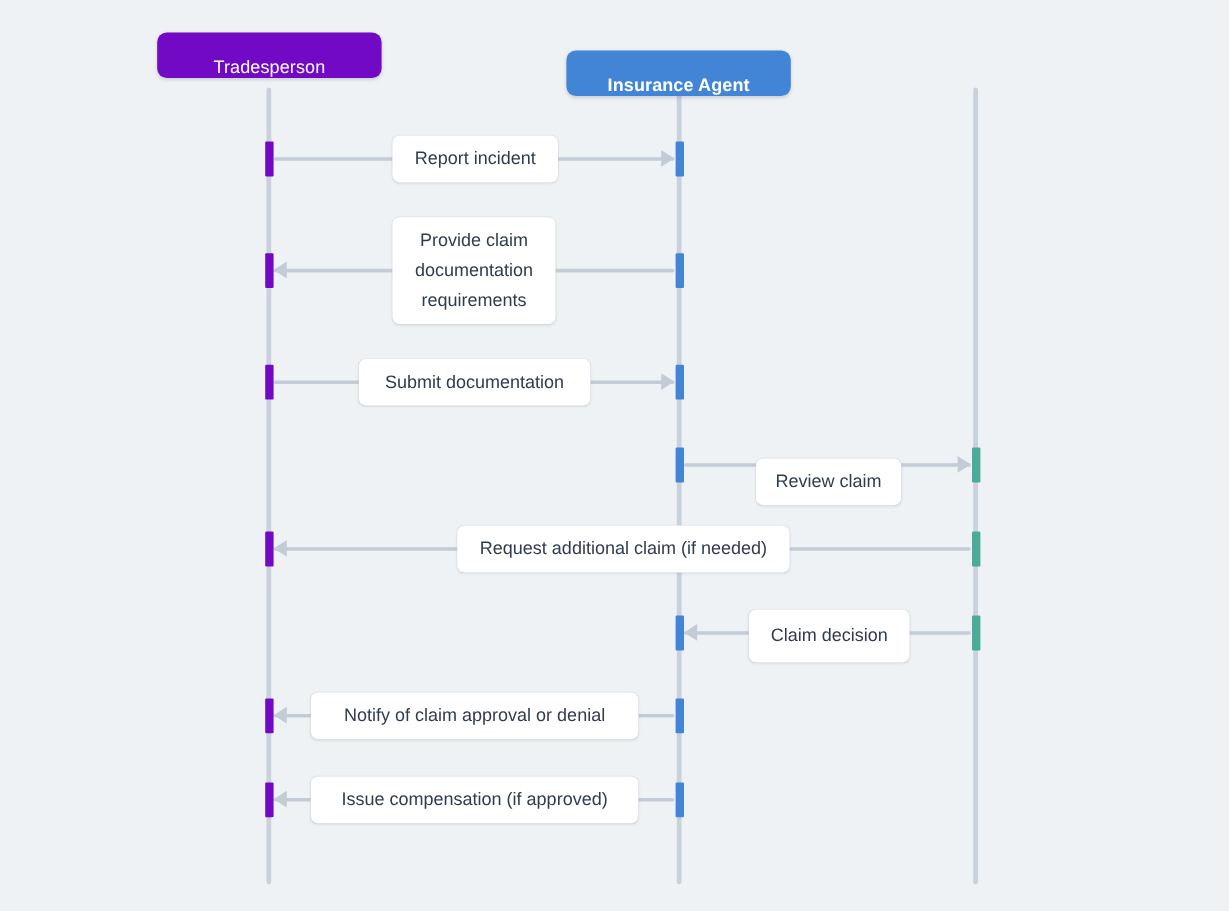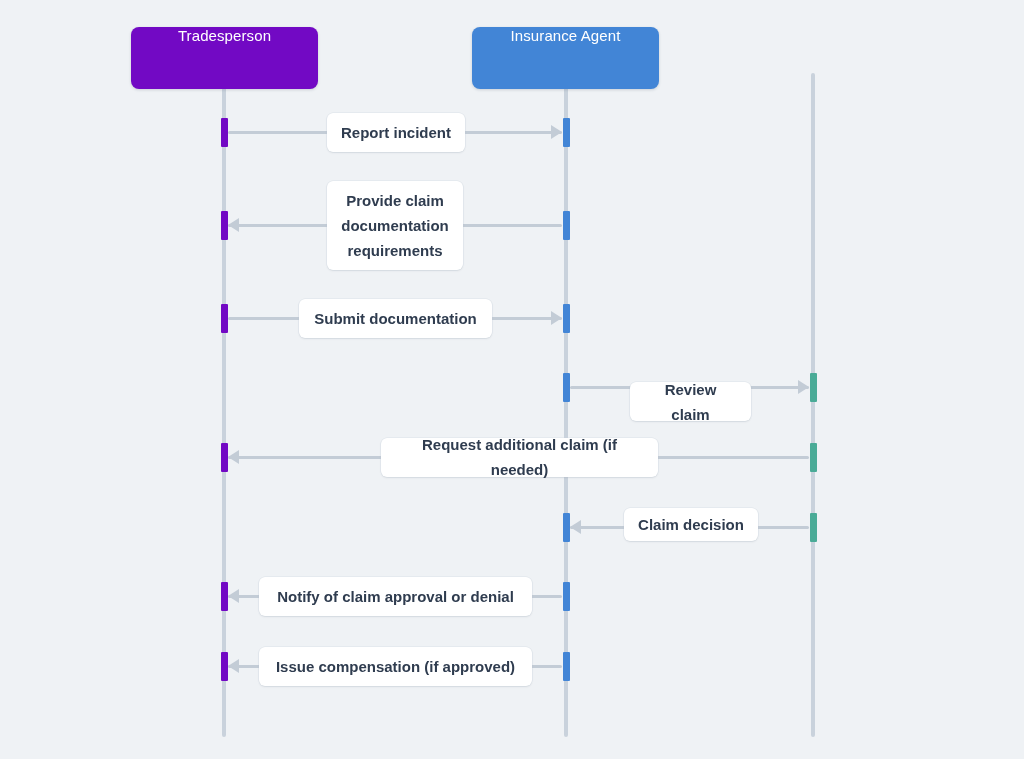--- a/index.html
+++ b/index.html
@@ -23,24 +23,24 @@
   .lifeline {
     position: absolute;
     width: 4px;
     border-radius: 2px;
     background: #c9d2dc;
   }
 
   
   .participant {
     position: absolute;
-    height: 62px;
+    height: 38px;
     border-radius: 8px;
     display: flex;
-    align-items: flex-start;
+    align-items: flex-end;
     justify-content: center;
     color: #ffffff;
     font-size: 15px;
     letter-spacing: 0.1px;
     box-shadow: 0 1px 3px rgba(40,55,75,0.18);
     box-sizing: border-box;
   }
 
   
   .activation {
@@ -80,21 +80,20 @@
     color: #2f3c4f;
     font-size: 15px;
     line-height: 25px;
     display: flex;
     align-items: center;
     justify-content: center;
     text-align: center;
     box-sizing: border-box;
     padding: 7px 14px;
     white-space: pre-line;
-    font-weight: bold;
   }
 </style>
 </head>
 <body>
 
 <div id="diagram">
     <div class="lifeline" style="left: 222px; top: 73px; height: 664px;"></div>
     <div class="lifeline" style="left: 564px; top: 73px; height: 664px;"></div>
     <div class="lifeline" style="left: 811px; top: 73px; height: 664px;"></div>
     <div class="msg-line" style="left: 228px; width: 334px; top: 130.5px;"></div>
@@ -129,22 +128,22 @@
     <div class="activation" style="background: rgb(74, 171, 151); left: 809.5px; top: 372.5px;"></div>
     <div class="activation" style="background: rgb(74, 171, 151); left: 809.5px; top: 442.5px;"></div>
     <div class="activation" style="background: rgb(74, 171, 151); left: 809.5px; top: 512.5px;"></div>
     <div class="msg-label" style="left: 327px; width: 138px; height: 39px; top: 112.5px;">Report incident</div>
     <div class="msg-label" style="left: 327px; width: 136px; height: 89px; top: 180.5px;">Provide claim
 documentation
 requirements</div>
     <div class="msg-label" style="left: 299px; width: 193px; height: 39px; top: 298.5px;">Submit documentation</div>
     <div class="msg-label" style="left: 630px; width: 121px; height: 39px; top: 382px;">Review claim</div>
     <div class="msg-label" style="left: 381px; width: 277px; height: 39px; top: 437.5px;">Request additional claim (if needed)</div>
-    <div class="msg-label" style="left: 624px; width: 134px; height: 33px; top: 507.5px; text-align: right;">Claim decision</div>
+    <div class="msg-label" style="left: 624px; width: 134px; height: 44px; top: 507.5px; text-align: right;">Claim decision</div>
     <div class="msg-label" style="left: 259px; width: 273px; height: 39px; top: 576.5px;">Notify of claim approval or denial</div>
     <div class="msg-label" style="left: 259px; width: 273px; height: 39px; top: 646.5px;">Issue compensation (if approved)</div>
     <div class="participant" style="background: rgb(114, 9, 196); left: 131px; width: 187px; top: 27px;">
       <span>Tradesperson</span>
     </div>
-    <div class="participant" style="background: rgb(66, 133, 214); left: 472px; width: 187px; top: 27px;">
+    <div class="participant" style="background: rgb(66, 133, 214); left: 472px; width: 187px; top: 42px; font-weight: bold;">
       <span>Insurance Agent</span>
     </div>
   </div>
 
 </body></html>

